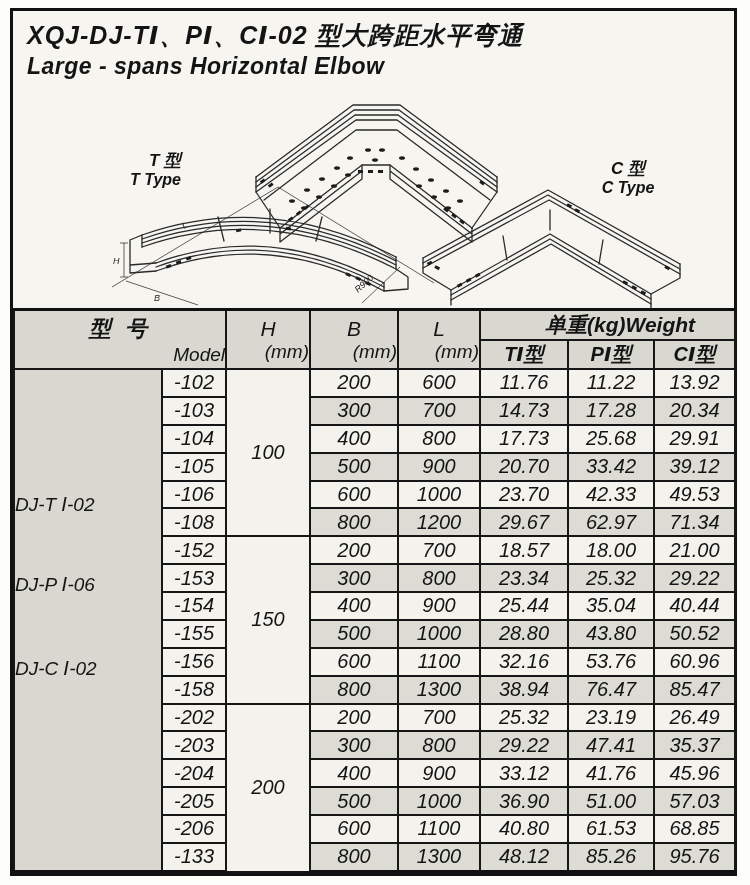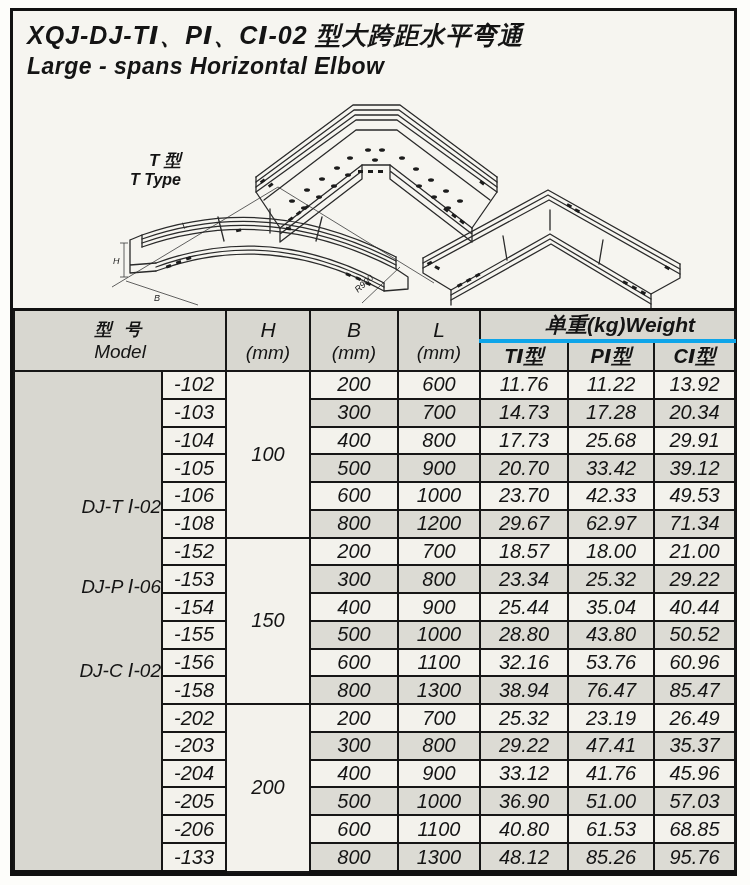--- a/index.html
+++ b/index.html
@@ -19,25 +19,25 @@
   .thin{fill:none;stroke:#3a3a3a;stroke-width:0.8;}
   .slot{fill:#1c1c1c;stroke:none;}
   .dot{fill:#1c1c1c;stroke:none;}
   .dimtxt{font-size:9px;fill:#222;font-family:"Liberation Sans",sans-serif;}
   
   .table-wrap{position:absolute;left:0px;top:297px;width:721px;height:565px;}
   table{border-collapse:collapse;width:721px;height:565px;table-layout:fixed;}
   td{border:2px solid #161616;text-align:center;vertical-align:middle;padding:0;
      font-size:20px;background:#f3f2ec;overflow:hidden;}
   thead td{background:#d8d7d0;border-top:3px solid #111;}
-  thead tr:nth-child(2) td{border-top:4px solid #0ea5e9;}
+  thead tr:nth-child(2) td{border-top:2px solid #0ea5e9;}
   td.mcell{background:#d8d7d0;position:relative;border-bottom:3px solid #111;}
-  .mlabel{position:absolute;left:0;width:100%;text-align:right;font-size:19px;white-space:nowrap;}
-  .hcell .zh{font-size:17px;font-weight:bold;letter-spacing:4px;}
-  .hcell .en{font-size:19px;}
+  .mlabel{position:absolute;left:0;width:100%;text-align:left;font-size:19px;white-space:nowrap;}
+  .hcell .zh{font-size:22px;font-weight:bold;letter-spacing:4px;}
+  .hcell .en{font-size:19px;text-align:right;}
   .hcell .ltr{font-size:21px;}
   .wcell{font-size:21px;font-weight:bold;padding-left:25px;}
   .sub{font-size:20px;font-weight:bold;}
   tbody tr:nth-child(even) td.d{background:#dcdbd4;}
   tbody td{border-left:2px solid #161616;}
   tbody tr:last-child td{border-bottom:3px solid #111;}
 </style>
 </head>
 <body>
 
@@ -137,20 +137,24 @@
       <rect class="slot" x="20" y="88" width="5" height="3" transform="rotate(29 22 89)"></rect>
       <rect class="slot" x="250" y="88" width="5" height="3" transform="rotate(29 252 89)"></rect>
       <rect class="slot" x="152" y="26" width="5" height="3" transform="rotate(29 154 27)"></rect>
       <rect class="slot" x="160" y="31" width="5" height="3" transform="rotate(29 162 32)"></rect>
     </svg>
 
     <div class="dlabel" style="left:72px;top:140px;width:96px;text-align:right;">
       <div class="zh">T 型</div>
       <div class="en">T Type</div>
     </div>
+    <div class="dlabel" style="left:565px;top:148px;width:100px;">
+      <div class="zh">C 型</div>
+      <div class="en">C Type</div>
+    </div>
 
     <div class="table-wrap">
       <table>
         <colgroup>
           <col style="width:148px">
             <col style="width:64px">
             <col style="width:84px">
             <col style="width:88px">
           <col style="width:82px">
             <col style="width:88px">

